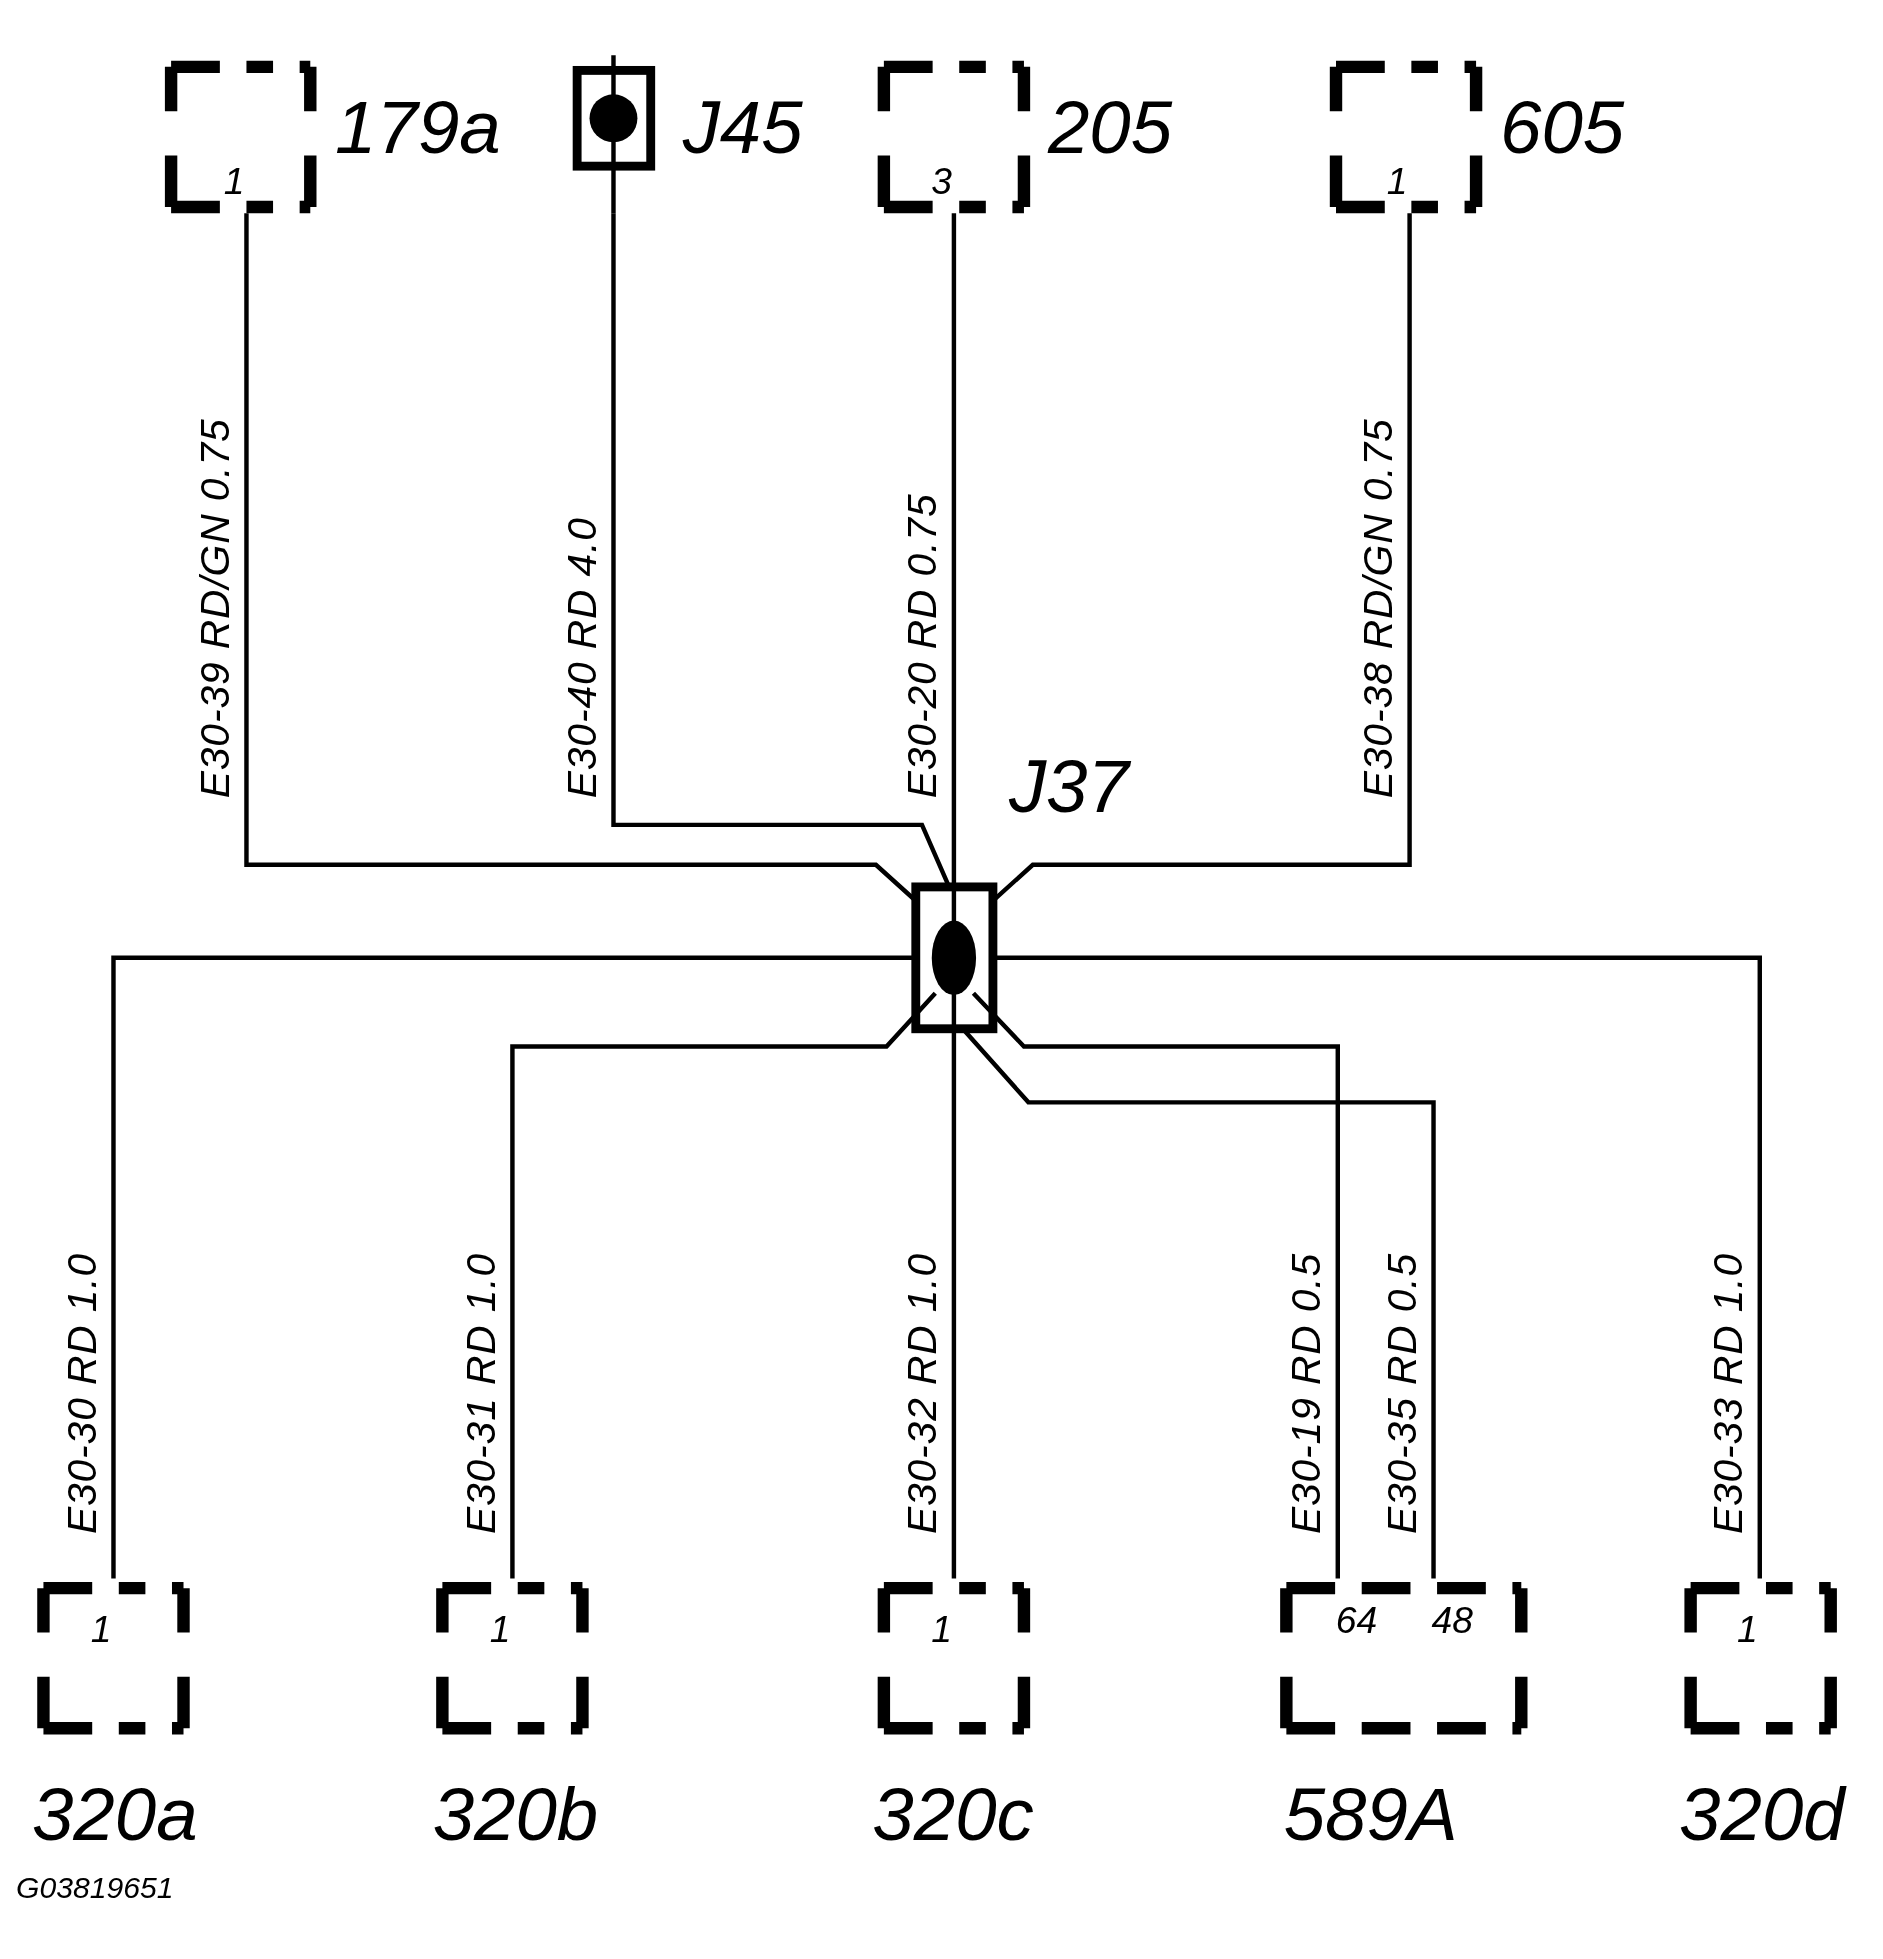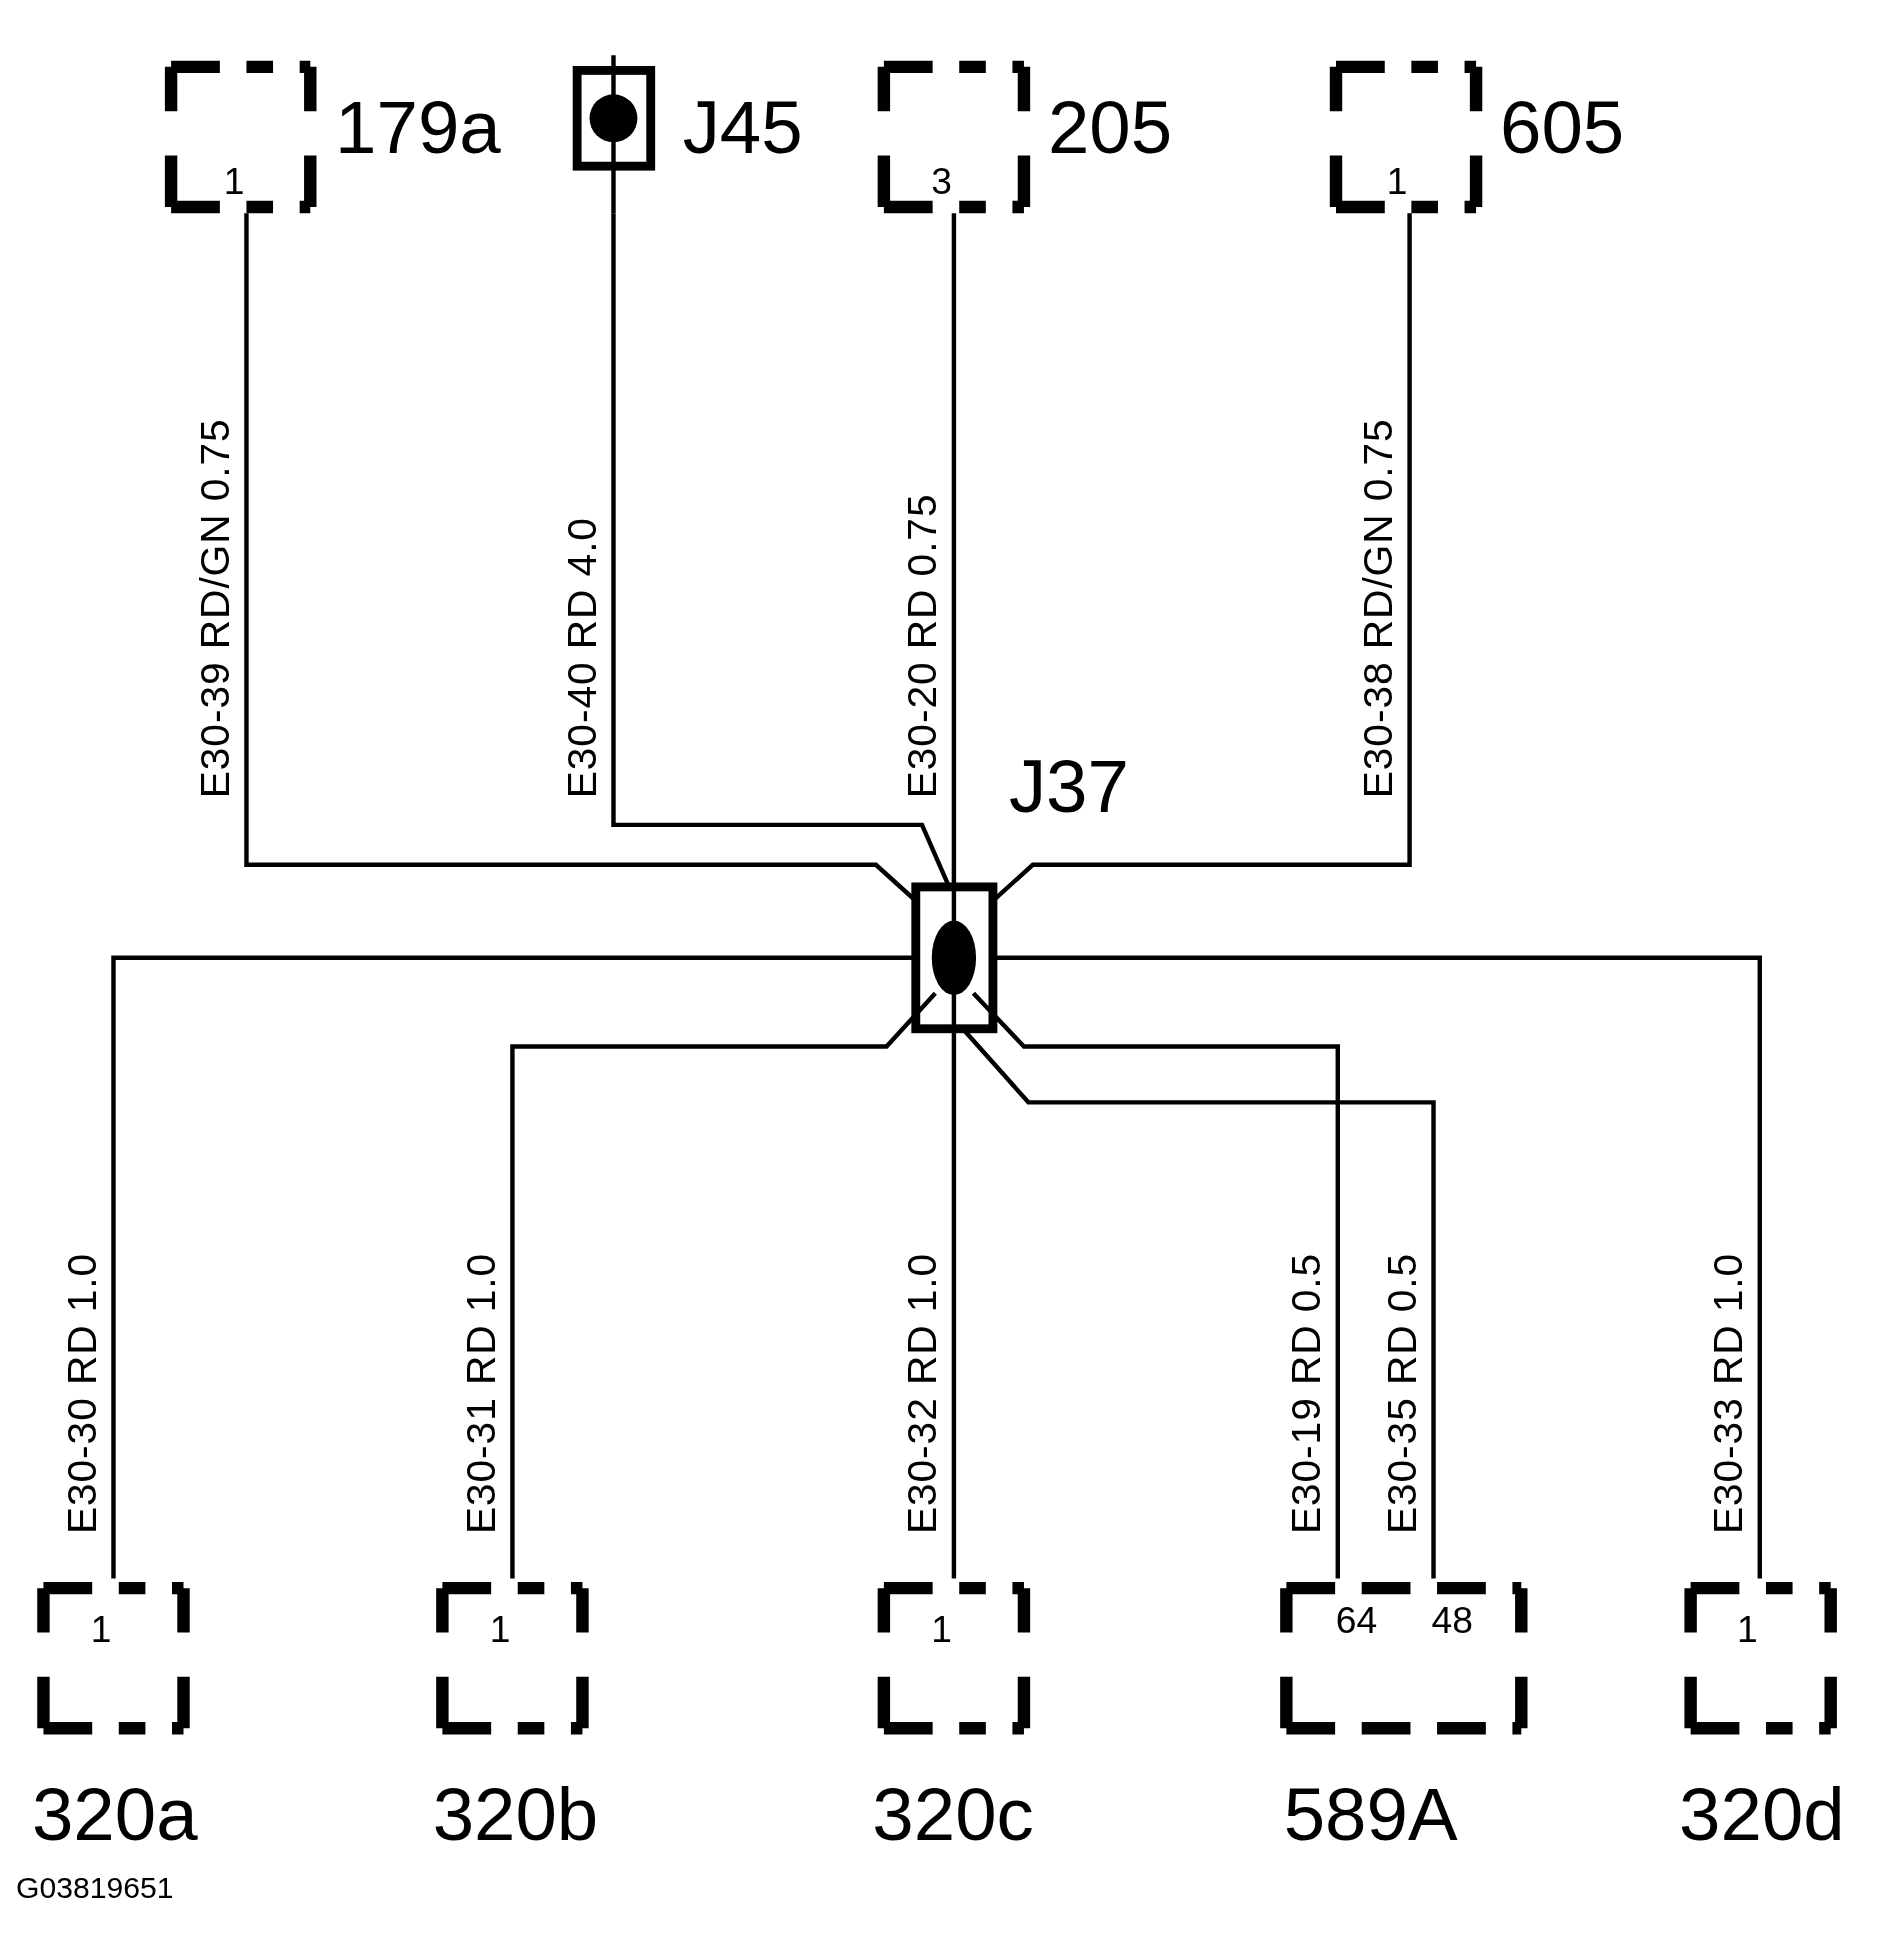--- a/index.html
+++ b/index.html
@@ -11,20 +11,21 @@
     width: 1883px;
     height: 1960px;
     font-family: "Liberation Sans", sans-serif;
     color: #000000;
     overflow: hidden;
   }
   #diagram-root {
     position: relative;
     width: 1883px;
     height: 1840px;
+    font-style: italic;
   }
   svg#wiring {
     position: absolute;
     top: 0;
     left: 0;
     width: 1883px;
     height: 1960px;
     display: block;
   }
   .wire {

